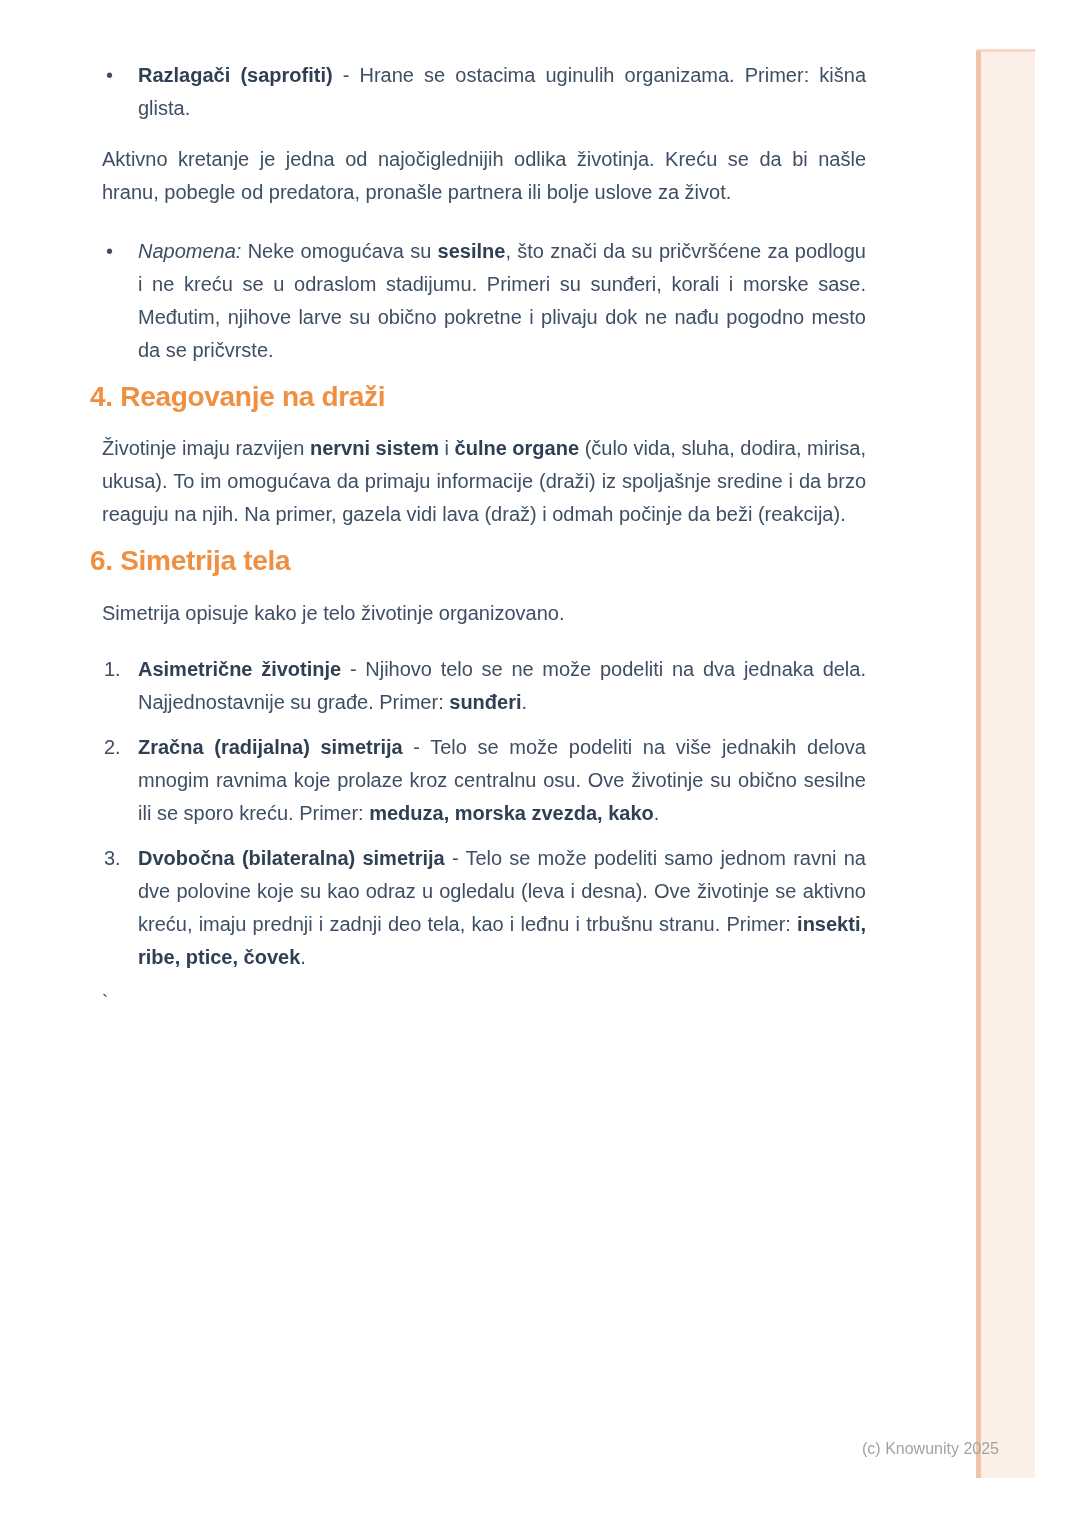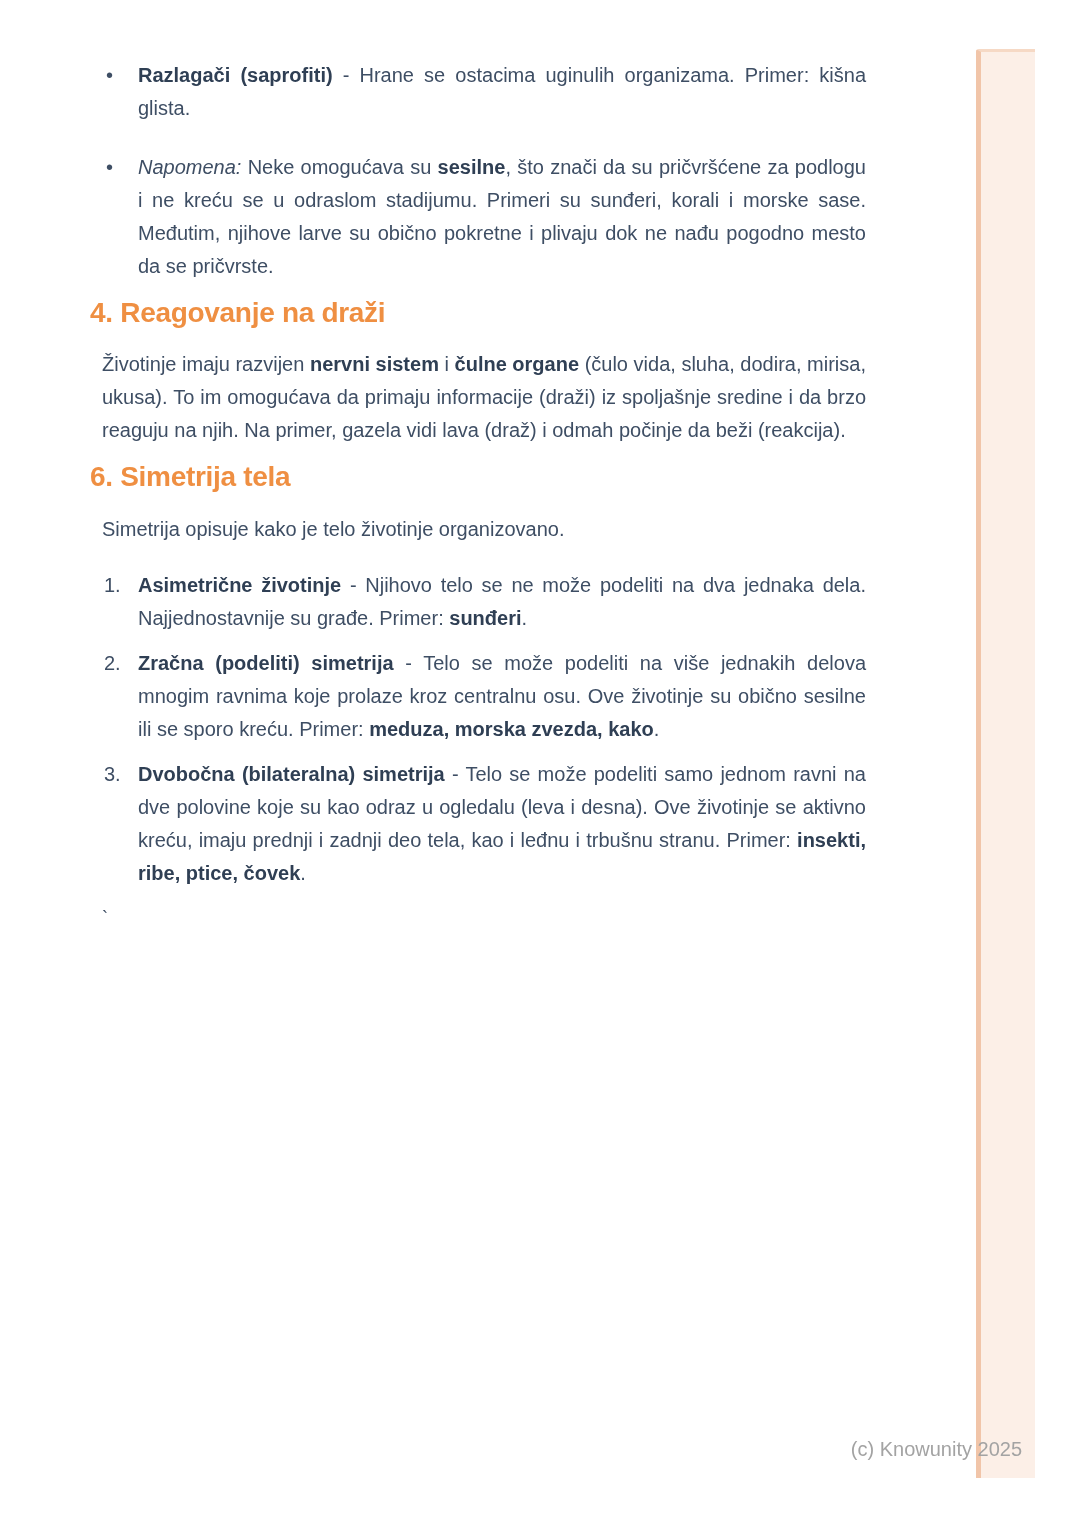--- a/index.html
+++ b/index.html
@@ -70,42 +70,43 @@
   .item-3 { margin-top: 11px; }
   .stray-mark {
     margin-top: 16px;
     font-size: 18px;
     line-height: 33px;
     text-align: left !important;
   }
   .footer-credit {
     position: absolute;
     top: 1438px;
-    right: 58px;
+    right: 81px;
     z-index: 3;
-    font-size: 20px;
+    font-size: 16px;
     line-height: 22px;
     color: var(--footer_gray, #a3a3a3);
   }
 </style>
 </head>
 <body>
 
 <div class="page">
 
   <div class="side-stripe"></div>
 
   <div class="content">
 
     <div class="bullet-item">
       <span class="marker">•</span>
       <p><strong>Razlagači (saprofiti)</strong><span> - Hrane se ostacima uginulih organizama. Primer: kišna glista.</span></p>
     </div>
 
 
+    <p class="p-kretanje">Aktivno kretanje je jedna od najočiglednijih odlika životinja. Kreću se da bi našle hranu, pobegle od predatora, pronašle partnera ili bolje uslove za život.</p>
 
     <div class="bullet-item b-napomena">
       <span class="marker">•</span>
       <p><em>Napomena:</em><span> Neke omogućava su </span><strong>sesilne</strong><span>, što znači da su pričvršćene za podlogu i ne kreću se u odraslom stadijumu. Primeri su sunđeri, korali i morske sase. Međutim, njihove larve su obično pokretne i plivaju dok ne nađu pogodno mesto da se pričvrste.</span></p>
     </div>
 
     <h2 class="sec-heading h-reagovanje">4. Reagovanje na draži</h2>
 
     <p class="p-reagovanje"><span>Životinje imaju razvijen </span><strong>nervni sistem</strong><span> i </span><strong>čulne organe</strong><span> (čulo vida, sluha, dodira, mirisa, ukusa). To im omogućava da primaju informacije (draži) iz spoljašnje sredine i da brzo reaguju na njih. Na primer, gazela vidi lava (draž) i odmah počinje da beži (reakcija).</span></p>
 
@@ -113,21 +114,21 @@
 
     <p class="p-simetrija">Simetrija opisuje kako je telo životinje organizovano.</p>
 
     <div class="num-item item-1">
       <span class="num">1.</span>
       <p><strong>Asimetrične životinje</strong><span> - Njihovo telo se ne može podeliti na dva jednaka dela. Najjednostavnije su građe. Primer: </span><strong>sunđeri</strong><span>.</span></p>
     </div>
 
     <div class="num-item item-2">
       <span class="num">2.</span>
-      <p><strong>Zračna (podeliti) simetrija</strong><span> - Telo se može podeliti na više jednakih delova mnogim ravnima koje prolaze kroz centralnu osu. Ove životinje su obično sesilne ili se sporo kreću. Primer: </span><strong>meduza, morska zvezda, kako</strong><span>.</span></p>
+      <p><strong>Zračna (radijalna) simetrija</strong><span> - Telo se može podeliti na više jednakih delova mnogim ravnima koje prolaze kroz centralnu osu. Ove životinje su obično sesilne ili se sporo kreću. Primer: </span><strong>meduza, morska zvezda, kako</strong><span>.</span></p>
     </div>
 
     <div class="num-item item-3">
       <span class="num">3.</span>
       <p><strong>Dvobočna (bilateralna) simetrija</strong><span> - Telo se može podeliti samo jednom ravni na dve polovine koje su kao odraz u ogledalu (leva i desna). Ove životinje se aktivno kreću, imaju prednji i zadnji deo tela, kao i leđnu i trbušnu stranu. Primer: </span><strong>insekti, ribe, ptice, čovek</strong><span>.</span></p>
     </div>
 
     <p class="stray-mark">`</p>
 
   </div>

